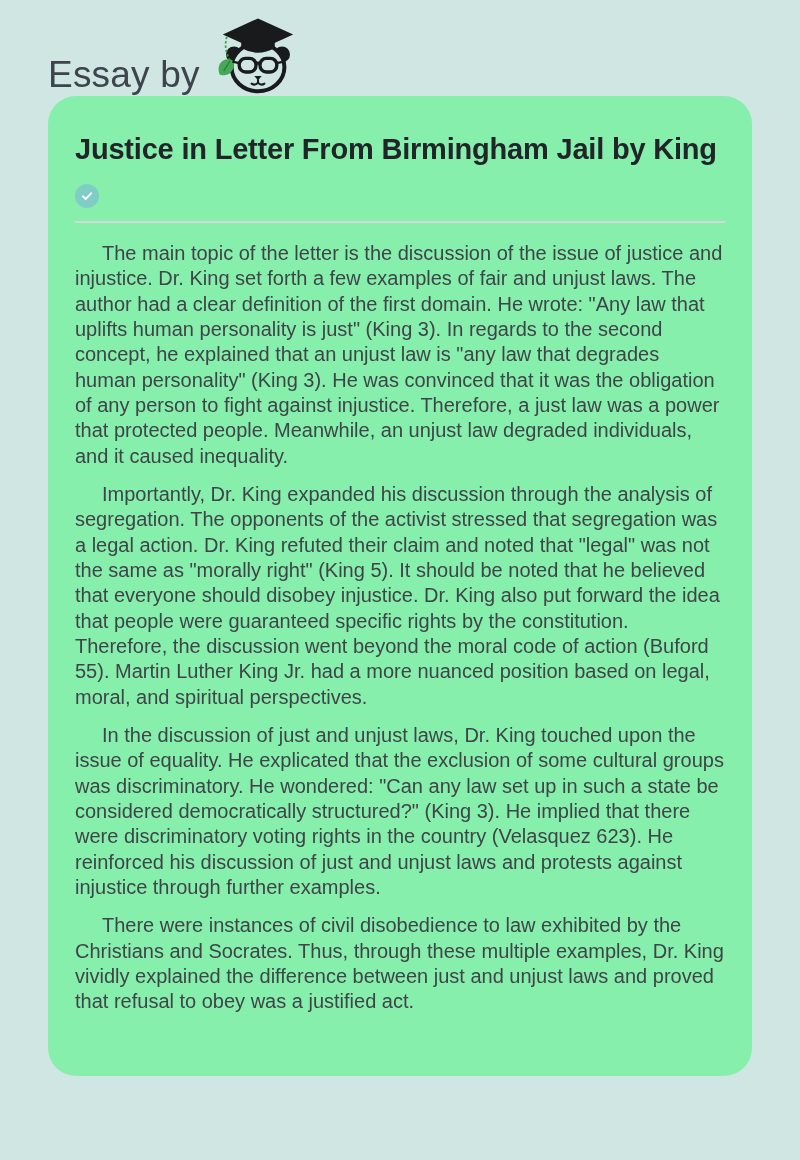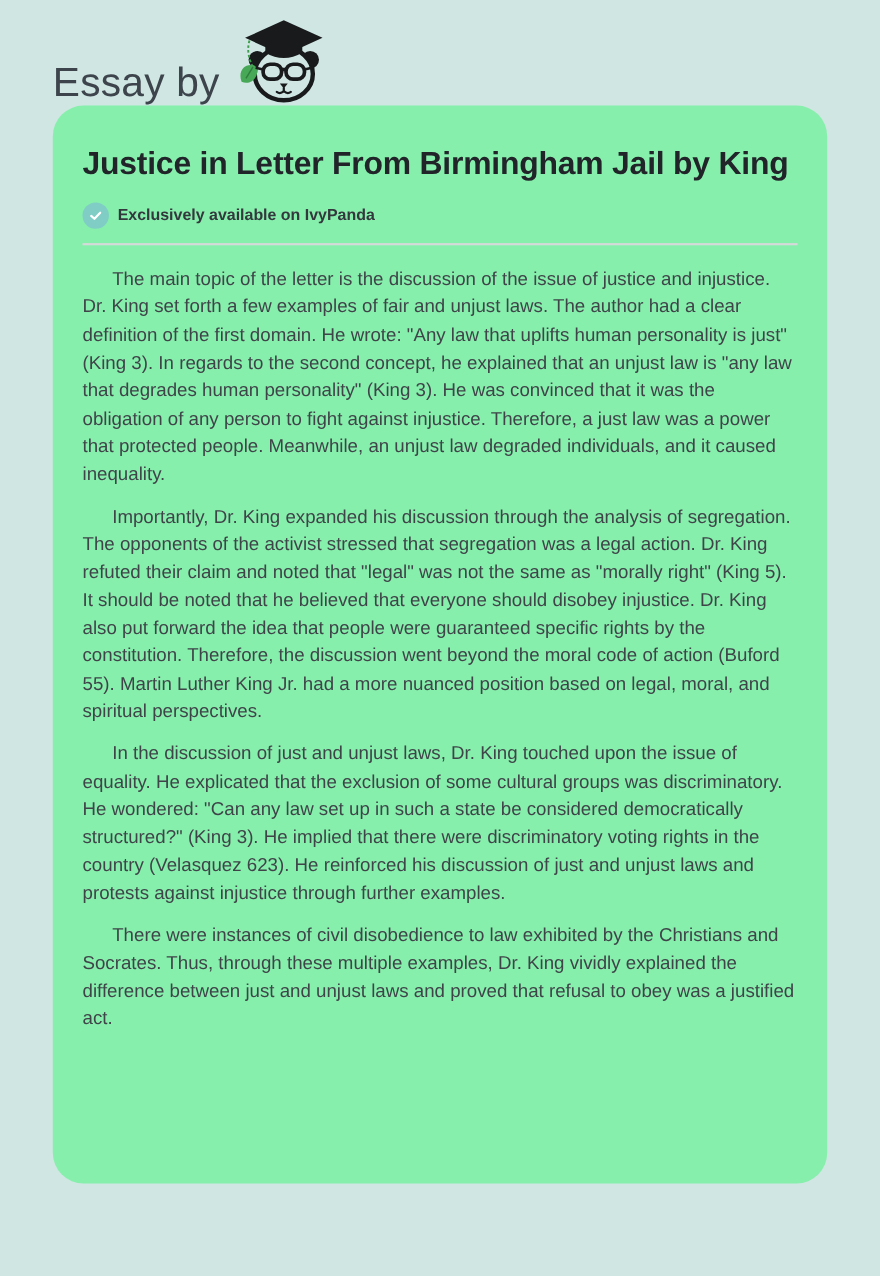--- a/index.html
+++ b/index.html
@@ -86,21 +86,21 @@
     font-weight: 700;
     color: #33383d;
   }
   .divider {
     border: none;
     border-top: 2px solid #d6d9d9;
     margin: 0 0 18px 0;
   }
   .essay-body p {
     margin: 0 0 13px 0;
-    font-size: 17px;
+    font-size: 20px;
     line-height: 25.33px;
     color: #3f4449;
     text-indent: 27px;
   }
 </style>
 </head>
 <body>
 
 <header class="header">
   <span class="header-prefix">Essay by</span>
@@ -136,21 +136,20 @@
 
 <main class="card">
   <h1 class="essay-title">Justice in Letter From Birmingham Jail by King</h1>
 
   <div class="availability">
     <span class="check-badge">
       <svg viewBox="0 0 24 24" width="14" height="14" aria-hidden="true">
         <polyline points="5,12.5 10,17 19,7.5" fill="none" stroke="#ffffff" stroke-width="3.4" stroke-linecap="round" stroke-linejoin="round"></polyline>
       </svg>
     </span>
-    <span class="availability-label">Exclusively available on IvyPanda</span>
   </div>
 
   <hr class="divider">
 
   <div class="essay-body">
     <p>The main topic of the letter is the discussion of the issue of justice and injustice. Dr. King set forth a few examples of fair and unjust laws. The author had a clear definition of the first domain. He wrote: "Any law that uplifts human personality is just" (King 3). In regards to the second concept, he explained that an unjust law is "any law that degrades human personality" (King 3). He was convinced that it was the obligation of any person to fight against injustice. Therefore, a just law was a power that protected people. Meanwhile, an unjust law degraded individuals, and it caused inequality.</p>
     <p>Importantly, Dr. King expanded his discussion through the analysis of segregation. The opponents of the activist stressed that segregation was a legal action. Dr. King refuted their claim and noted that "legal" was not the same as "morally right" (King 5). It should be noted that he believed that everyone should disobey injustice. Dr. King also put forward the idea that people were guaranteed specific rights by the constitution. Therefore, the discussion went beyond the moral code of action (Buford 55). Martin Luther King Jr. had a more nuanced position based on legal, moral, and spiritual perspectives.</p>
     <p>In the discussion of just and unjust laws, Dr. King touched upon the issue of equality. He explicated that the exclusion of some cultural groups was discriminatory. He wondered: "Can any law set up in such a state be considered democratically structured?" (King 3). He implied that there were discriminatory voting rights in the country (Velasquez 623). He reinforced his discussion of just and unjust laws and protests against injustice through further examples.</p>
     <p>There were instances of civil disobedience to law exhibited by the Christians and Socrates. Thus, through these multiple examples, Dr. King vividly explained the difference between just and unjust laws and proved that refusal to obey was a justified act.</p>
   </div>

